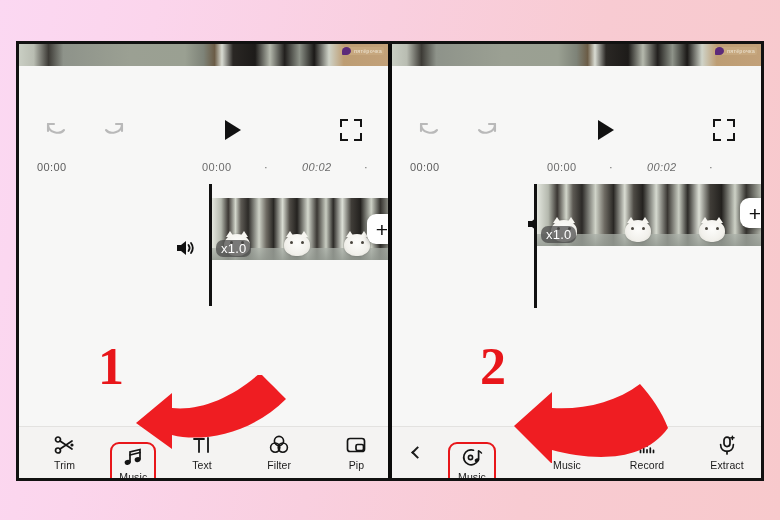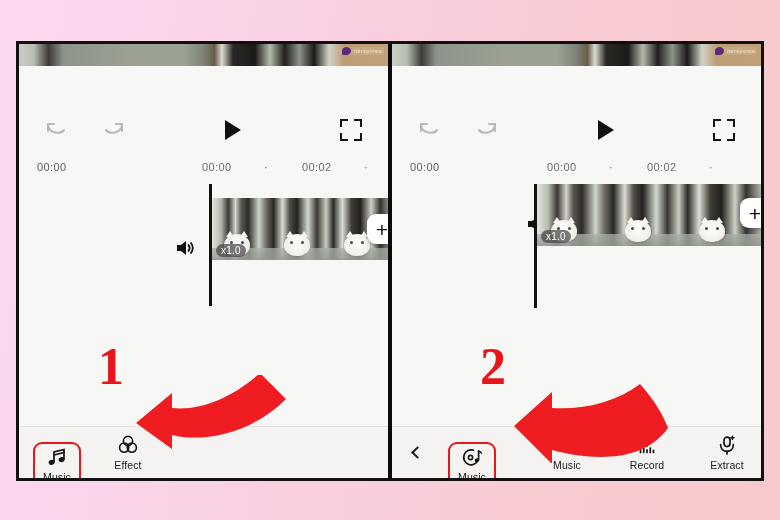--- a/index.html
+++ b/index.html
@@ -72,21 +72,21 @@
 
   
   .ruler {
     position:absolute; left:0; right:0; top:92px; height:18px;
     display:flex; align-items:center; color:#6c6c6c; font-size:11px;
     letter-spacing:.4px;
   }
   .ruler .r-start { position:absolute; left:18px; color:#5d5d5d; }
   .ruler .r-t1 { position:absolute; left:183px; }
   .ruler .r-d1 { position:absolute; left:245px; }
-  .ruler .r-t2 { position:absolute; left:283px; }
+  .ruler .r-t2 { position:absolute; left:283px;font-style:italic; }
   .ruler .r-d2 { position:absolute; left:345px; }
 
   
   .timeline { position:absolute; left:0; right:0; top:110px; bottom:0; }
   .playhead {
     position:absolute; width:2.5px; background:#111;
   }
   .left  .playhead { left:190px; top:8px;  height:122px; }
   .right .playhead { left:142px; top:8px;  height:124px; }
 
@@ -122,21 +122,21 @@
   .clip .eyes span{ position:absolute; width:3px;height:3px;border-radius:50%;background:#4a463f;}
   .clip .eyes span:nth-child(1){left:0;} .clip .eyes span:nth-child(2){right:0;}
 
   .clip .floor {
     position:absolute; left:0; right:0; bottom:0; height:12px;
     background:linear-gradient(180deg, rgba(170,176,168,.75), rgba(150,156,148,.9));
   }
   .speedbadge {
     position:absolute; bottom:3px; left:4px;
     background:rgba(70,70,70,.72); color:#fff;
-    font-size:10px; padding:1px 5px; border-radius:7px; letter-spacing:.2px;
+    font-size:13px; padding:1px 5px; border-radius:7px; letter-spacing:.2px;
   }
 
   .addbtn {
     position:absolute; width:30px; height:30px; border-radius:9px;
     background:#fff; box-shadow:0 1px 4px rgba(0,0,0,.28);
     display:flex; align-items:center; justify-content:center;
     font-size:21px; color:#111; line-height:1;
   }
   .left  .addbtn { left:348px; top:38px; }
   .right .addbtn { left:348px; top:22px; }
@@ -259,46 +259,75 @@
               </div>
             </div>
           <span class="speedbadge">x1.0</span>
         </div>
 
         <div class="addbtn">+</div>
       </div>
 
       <div class="toolbar">
 
+        <div class="tool">
+          <span class="ic">
+            <svg width="22" height="20" viewBox="0 0 22 20">
+              <circle cx="4" cy="4.5" r="2.5" fill="none" stroke="#141414" stroke-width="1.7"></circle>
+              <circle cx="4" cy="15.5" r="2.5" fill="none" stroke="#141414" stroke-width="1.7"></circle>
+              <path d="M6 6 L18 14 M6 14 L18 6" stroke="#141414" stroke-width="1.7" stroke-linecap="round"></path>
+              <circle cx="18" cy="10" r="1.6" fill="#141414"></circle>
+            </svg>
+          </span>
+          <span class="lbl">Trim</span>
+        </div>
 
         <div class="tool sel">
           <span class="ic">
             <svg width="22" height="21" viewBox="0 0 22 21">
               <path d="M8 15 L8 5 L18 2.5 L18 12" fill="none" stroke="#141414" stroke-width="1.7" stroke-linecap="round"></path>
               <path d="M8 8 L18 5.5" stroke="#141414" stroke-width="1.7" stroke-linecap="round"></path>
               <ellipse cx="5.6" cy="15.4" rx="3" ry="2.4" fill="#141414" transform="rotate(-18 5.6 15.4)"></ellipse>
               <ellipse cx="15.6" cy="12.6" rx="3" ry="2.4" fill="#141414" transform="rotate(-18 15.6 12.6)"></ellipse>
             </svg>
           </span>
           <span class="lbl">Music</span>
         </div>
 
+        <div class="tool">
+          <span class="ic">
+            <svg width="22" height="20" viewBox="0 0 22 20">
+              <path d="M3 4 L13 4 M8 4 L8 17" fill="none" stroke="#141414" stroke-width="1.8" stroke-linecap="round"></path>
+              <path d="M17 3 L17 17" fill="none" stroke="#141414" stroke-width="1.8" stroke-linecap="round"></path>
+            </svg>
+          </span>
+          <span class="lbl">Text</span>
+        </div>
 
 
         <div class="tool">
           <span class="ic">
             <svg width="22" height="20" viewBox="0 0 22 20">
               <circle cx="11" cy="6" r="4.6" fill="none" stroke="#141414" stroke-width="1.6"></circle>
               <circle cx="7.2" cy="12.6" r="4.6" fill="none" stroke="#141414" stroke-width="1.6"></circle>
               <circle cx="14.8" cy="12.6" r="4.6" fill="none" stroke="#141414" stroke-width="1.6"></circle>
             </svg>
           </span>
-          <span class="lbl">Effect</span>
-        </div>
-
+          <span class="lbl">Filter</span>
+        </div>
+
+        <div class="tool">
+          <span class="ic">
+            <svg width="22" height="20" viewBox="0 0 22 20">
+              <rect x="2.5" y="3.5" width="17" height="13" rx="2.6" fill="none" stroke="#141414" stroke-width="1.7"></rect>
+              <rect x="11" y="9.5" width="7.5" height="6" rx="1.6" fill="none" stroke="#141414" stroke-width="1.7"></rect>
+            </svg>
+          </span>
+          <span class="lbl">Pip</span>
+        </div>
 
       </div>
     </div>
   </div>
 
   <div class="panel right">
 
     <div class="preview">
       <div class="wm">
         <span class="wm-logo"></span>

